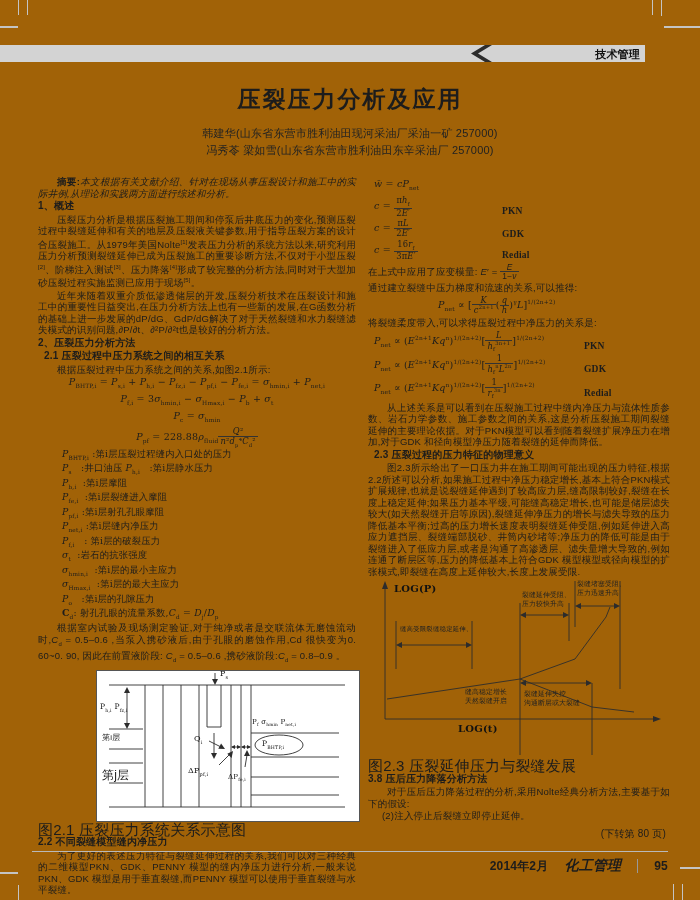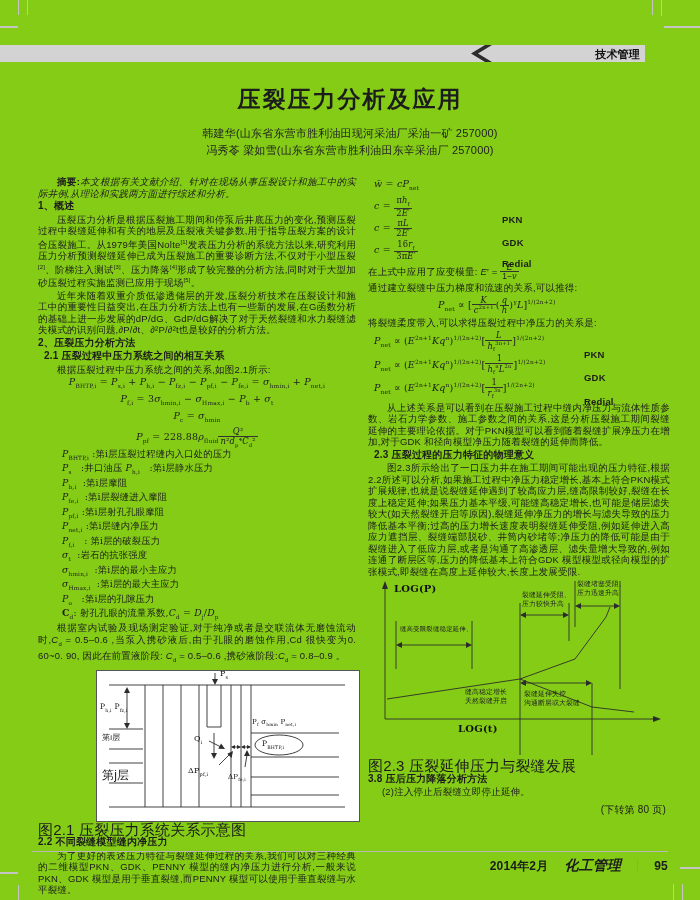--- a/index.html
+++ b/index.html
@@ -1,16 +1,16 @@
 <!DOCTYPE html>
 <html><head>
 <meta charset="utf-8">
 <style>
   html,body{margin:0;padding:0;background:#e9e9e9;}
-  .page{position:relative;width:700px;height:900px;margin:0 auto;background:#84cc16;overflow:hidden;
+  .page{position:relative;width:700px;height:900px;margin:0 auto;background:#a16207;overflow:hidden;
         font-family:"Liberation Sans","DejaVu Sans",sans-serif;color:#1c1c1c;letter-spacing:.2px;}
   
   .mark{position:absolute;background:#c4c4c4;}
   
   .tagbar{position:absolute;left:0;top:45px;width:645px;height:17px;background:#d3d3d3;}
   .chev{position:absolute;left:468px;top:0;}
   .tagtext{position:absolute;top:47px;left:0;width:640px;text-align:right;font-size:11px;font-weight:bold;color:#111;}
   .title{position:absolute;top:84px;left:0;width:700px;text-align:center;font-size:23px;font-weight:bold;letter-spacing:2px;}
   .author{position:absolute;left:0;width:700px;text-align:center;font-size:11px;color:#222;}
   
@@ -22,21 +22,21 @@
   .h{font-weight:bold;font-size:10px;line-height:12.5px;margin:1px 0;}
   .sub{margin-left:6px;}
   .abstract{font-style:italic;}
   sub,sup{font-size:.62em;}
   .fml{text-align:center;font-family:"DejaVu Serif",serif;font-size:9.5px;margin:1px 0;line-height:12px;}
   .frac{display:inline-block;vertical-align:middle;text-align:center;line-height:1.05;font-size:.88em;}
   .frac .fn{display:block;border-bottom:.8px solid #333;padding:0 2px;}
   .frac .fd{display:block;padding:0 2px;}
   .def{padding-left:24px;font-size:9.3px;line-height:10.6px;font-family:"DejaVu Serif",serif;}
   .frow{position:relative;margin:2px 0 2px 6px;font-family:"DejaVu Serif",serif;font-size:9.5px;min-height:11px;}
-  .frow .lab{position:absolute;top:18px;font-family:Liberation Sans, sans-serif;font-weight:bold;font-style:normal;font-size:9.5px;}
+  .frow .lab{position:absolute;top:10px;font-family:Liberation Serif, serif;font-weight:bold;font-style:normal;font-size:9.5px;}
   .lab1{left:128px;} .lab2{left:210px;}
   .fmid{margin:2px 0 2px 70px;font-family:"DejaVu Serif",serif;font-size:9.5px;}
   .cap{font-size:15px;margin:1px 0;}
   .li{padding-left:14px;}
   .cont{text-align:right;font-size:10px;margin-top:6px;padding-right:4px;}
   
   .fig21{position:relative;width:262px;height:150px;border:1px solid #555;margin:3px 0 2px 58px;background:#fff;}
   .fig23{position:relative;width:298px;height:180px;margin:2px 0 0 2px;}
   .flb{position:absolute;font-family:"DejaVu Serif",serif;font-size:8px;line-height:1;white-space:nowrap;color:#111;}
   .flb-cn{position:absolute;font-size:6.8px;line-height:1.35;white-space:nowrap;color:#222;}
@@ -215,20 +215,21 @@
       <span class="axlab" style="left:24px;top:4px">LOG(P)</span>
       <span class="axlab" style="left:88px;top:144px">LOG(t)</span>
       <span class="flb-cn" style="left:30px;top:46px;font-size:6.4px">缝高受限裂缝稳定延伸、</span>
       <span class="flb-cn" style="left:152px;top:11px"><span>裂缝延伸受阻、</span><br><span>压力较快升高</span></span>
       <span class="flb-cn" style="left:207px;top:0px"><span>裂缝堵塞受阻、</span><br><span>压力迅速升高</span></span>
       <span class="flb-cn" style="left:95px;top:108px"><span>缝高稳定增长</span><br><span>天然裂缝开启</span></span>
       <span class="flb-cn" style="left:154px;top:110px"><span>裂缝延伸失控</span><br><span>沟通断层或大裂缝</span></span>
     </div>
     <div class="cap">图2.3   压裂延伸压力与裂缝发展</div>
     <div class="h">3.8 压后压力降落分析方法</div>
+    <p class="ind">对于压后压力降落过程的分析,采用Nolte经典分析方法,主要基于如下的假设:</p>
     <div class="li">(2)注入停止后裂缝立即停止延伸。</div>
     <div class="cont">(下转第 80 页)</div>
   </div>
 
   <div class="footline"></div>
   <div class="footer">
     <span class="fdate">2014年2月</span>
     <span class="fjournal">化工管理</span>
     <span class="fdiv"></span>
     <span class="fpage">95</span>

